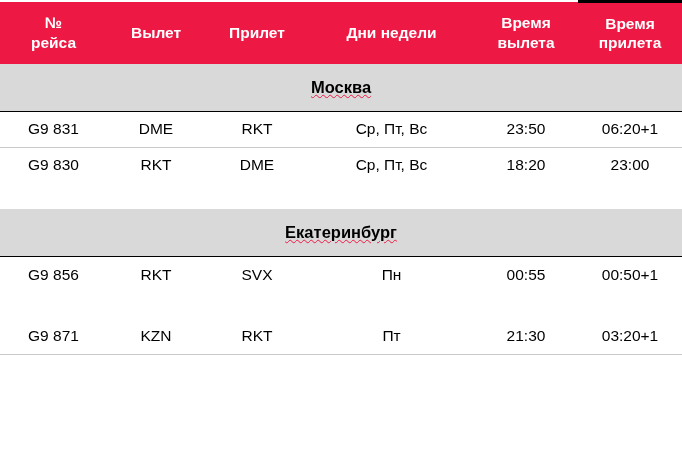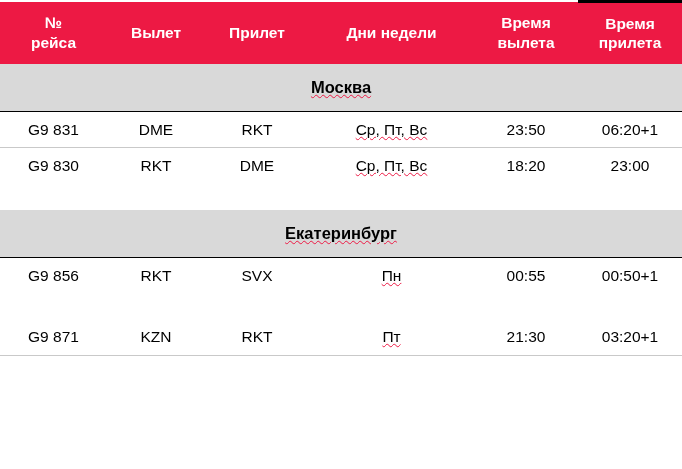--- a/index.html
+++ b/index.html
@@ -41,22 +41,22 @@
   thead th.hdr-arrtime {
     border-top: 3px solid #000000;
   }
 
   tr.city-row td {
     background: #d9d9d9;
     color: #000000;
     font-weight: bold;
     font-size: 16.5px;
     text-align: center;
-    padding: 6px 4px;
-    height: 48px;
+    padding: 14px 4px;
+    height: 32px;
     box-sizing: border-box;
     vertical-align: middle;
     border-bottom: 1px solid #000000;
   }
   tr.city-row td .city-underline {
     text-decoration: underline;
     text-decoration-style: wavy;
     text-decoration-color: #ED1944;
     text-decoration-thickness: 1px;
   }
@@ -69,21 +69,20 @@
     padding: 7px 16px;
     height: 36px;
     box-sizing: border-box;
     vertical-align: middle;
     border-bottom: 1px solid #c9c9c9;
   }
   tr.data-row.last-in-group td {
     border-bottom: none;
   }
   tr.data-row td.cell-days span.wavy {
-    text-decoration: underline;
     text-decoration-style: wavy;
     text-decoration-color: #ED1944;
     text-decoration-thickness: 1px;
   }
 
   tr.spacer-row td {
     background: #ffffff;
     height: 26px;
     padding: 0;
     border: none;

